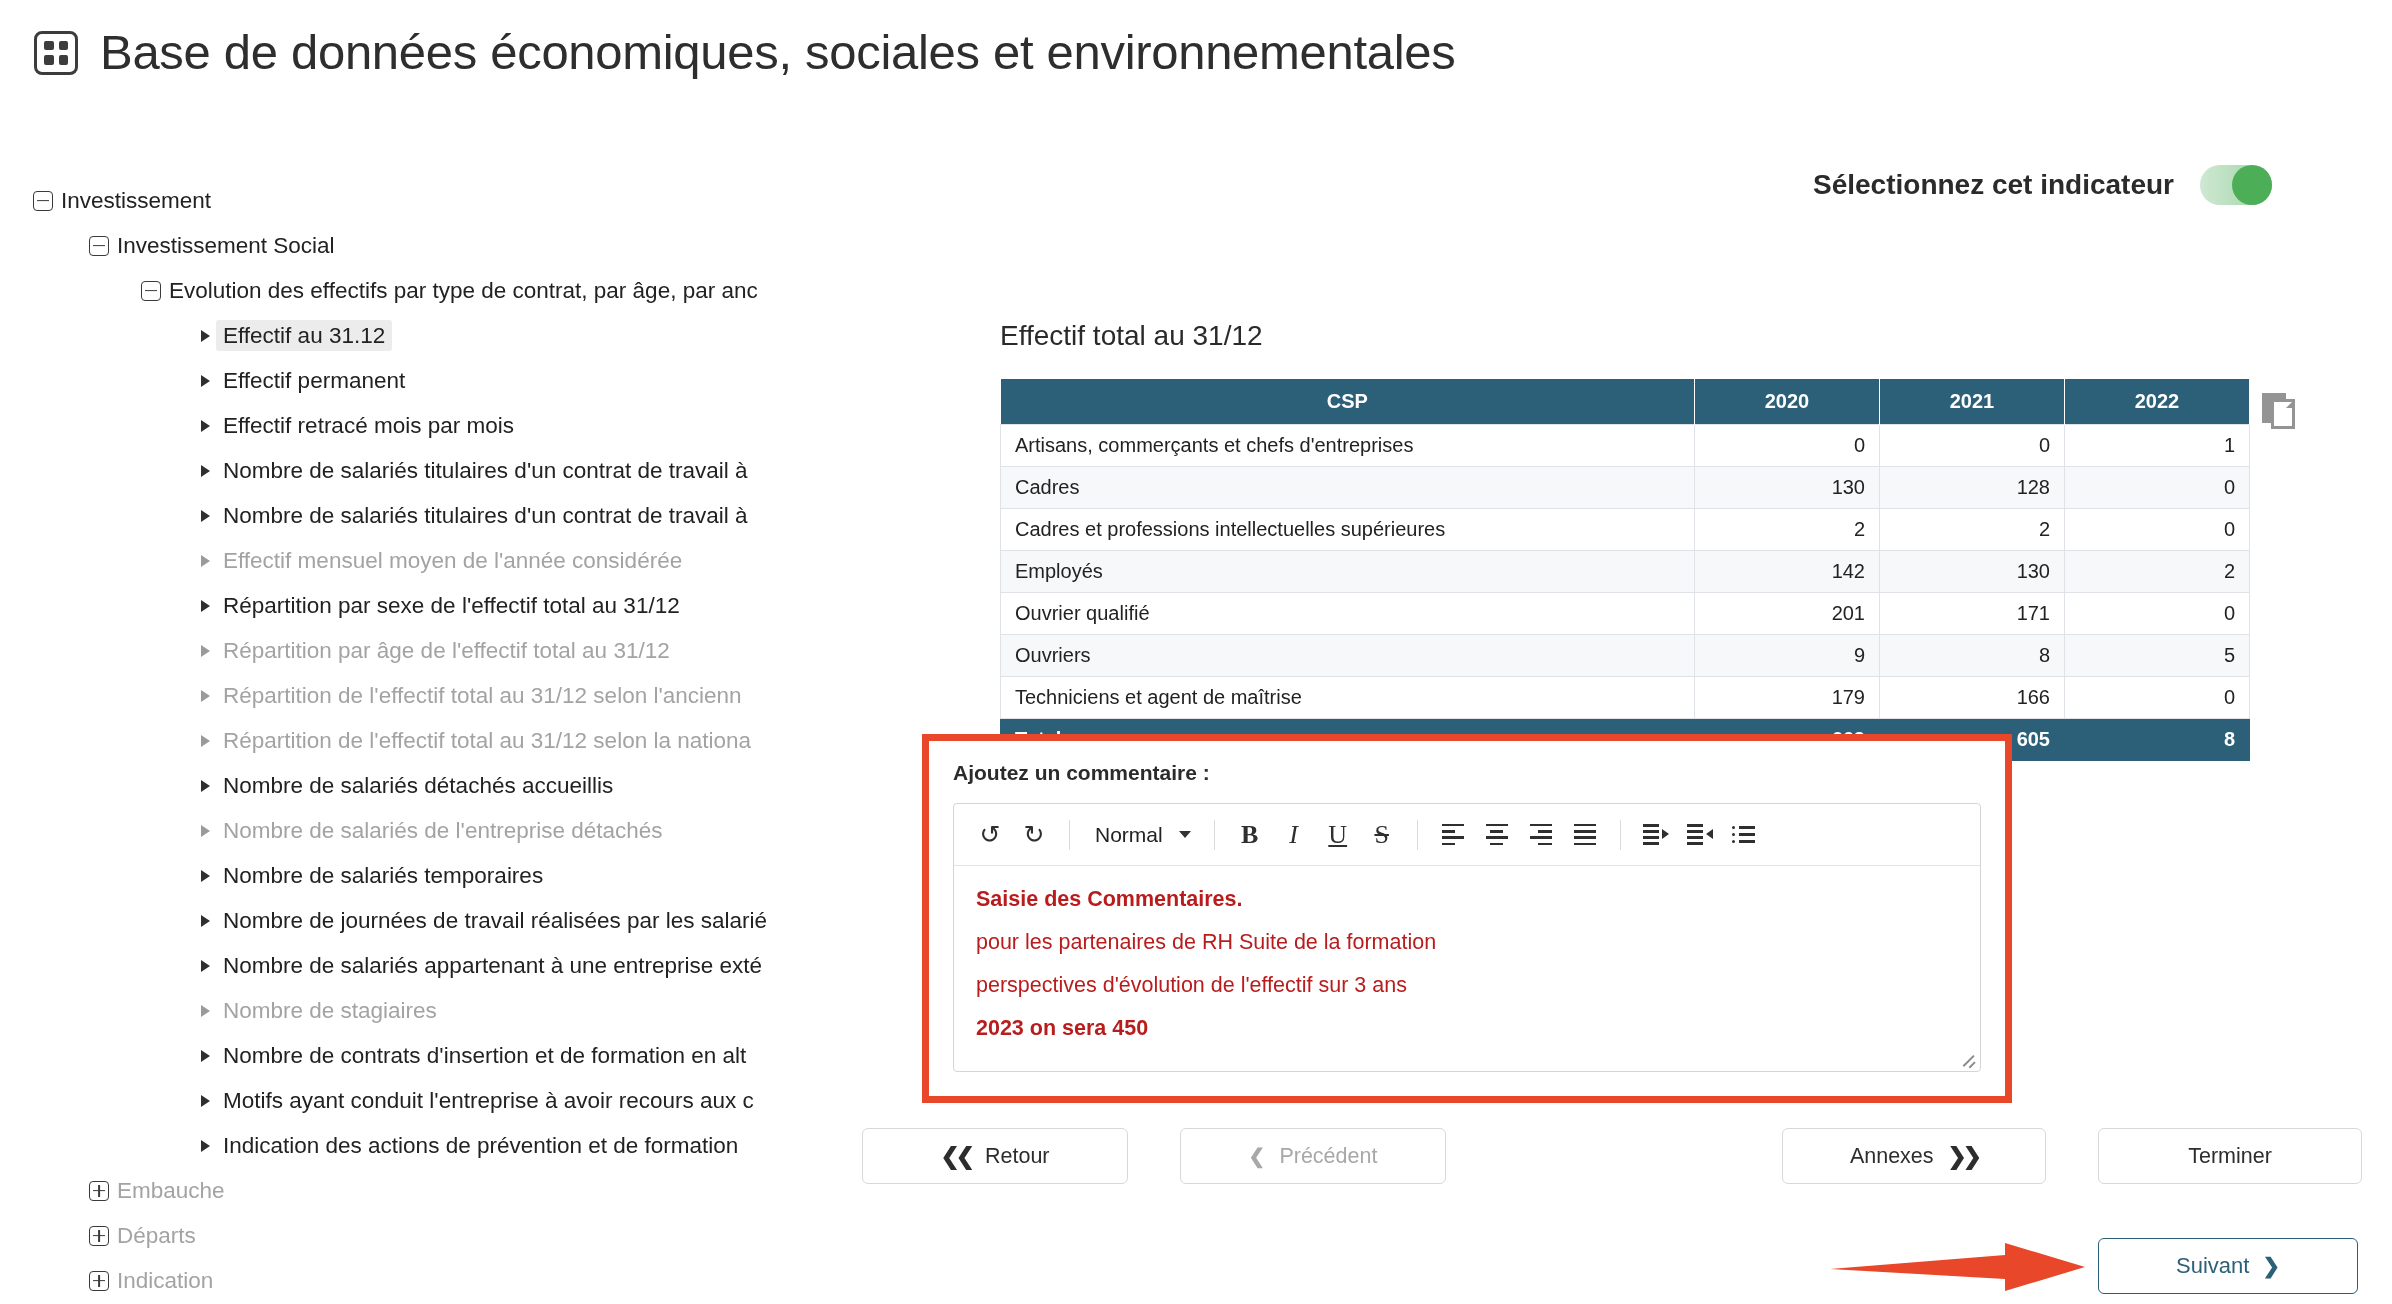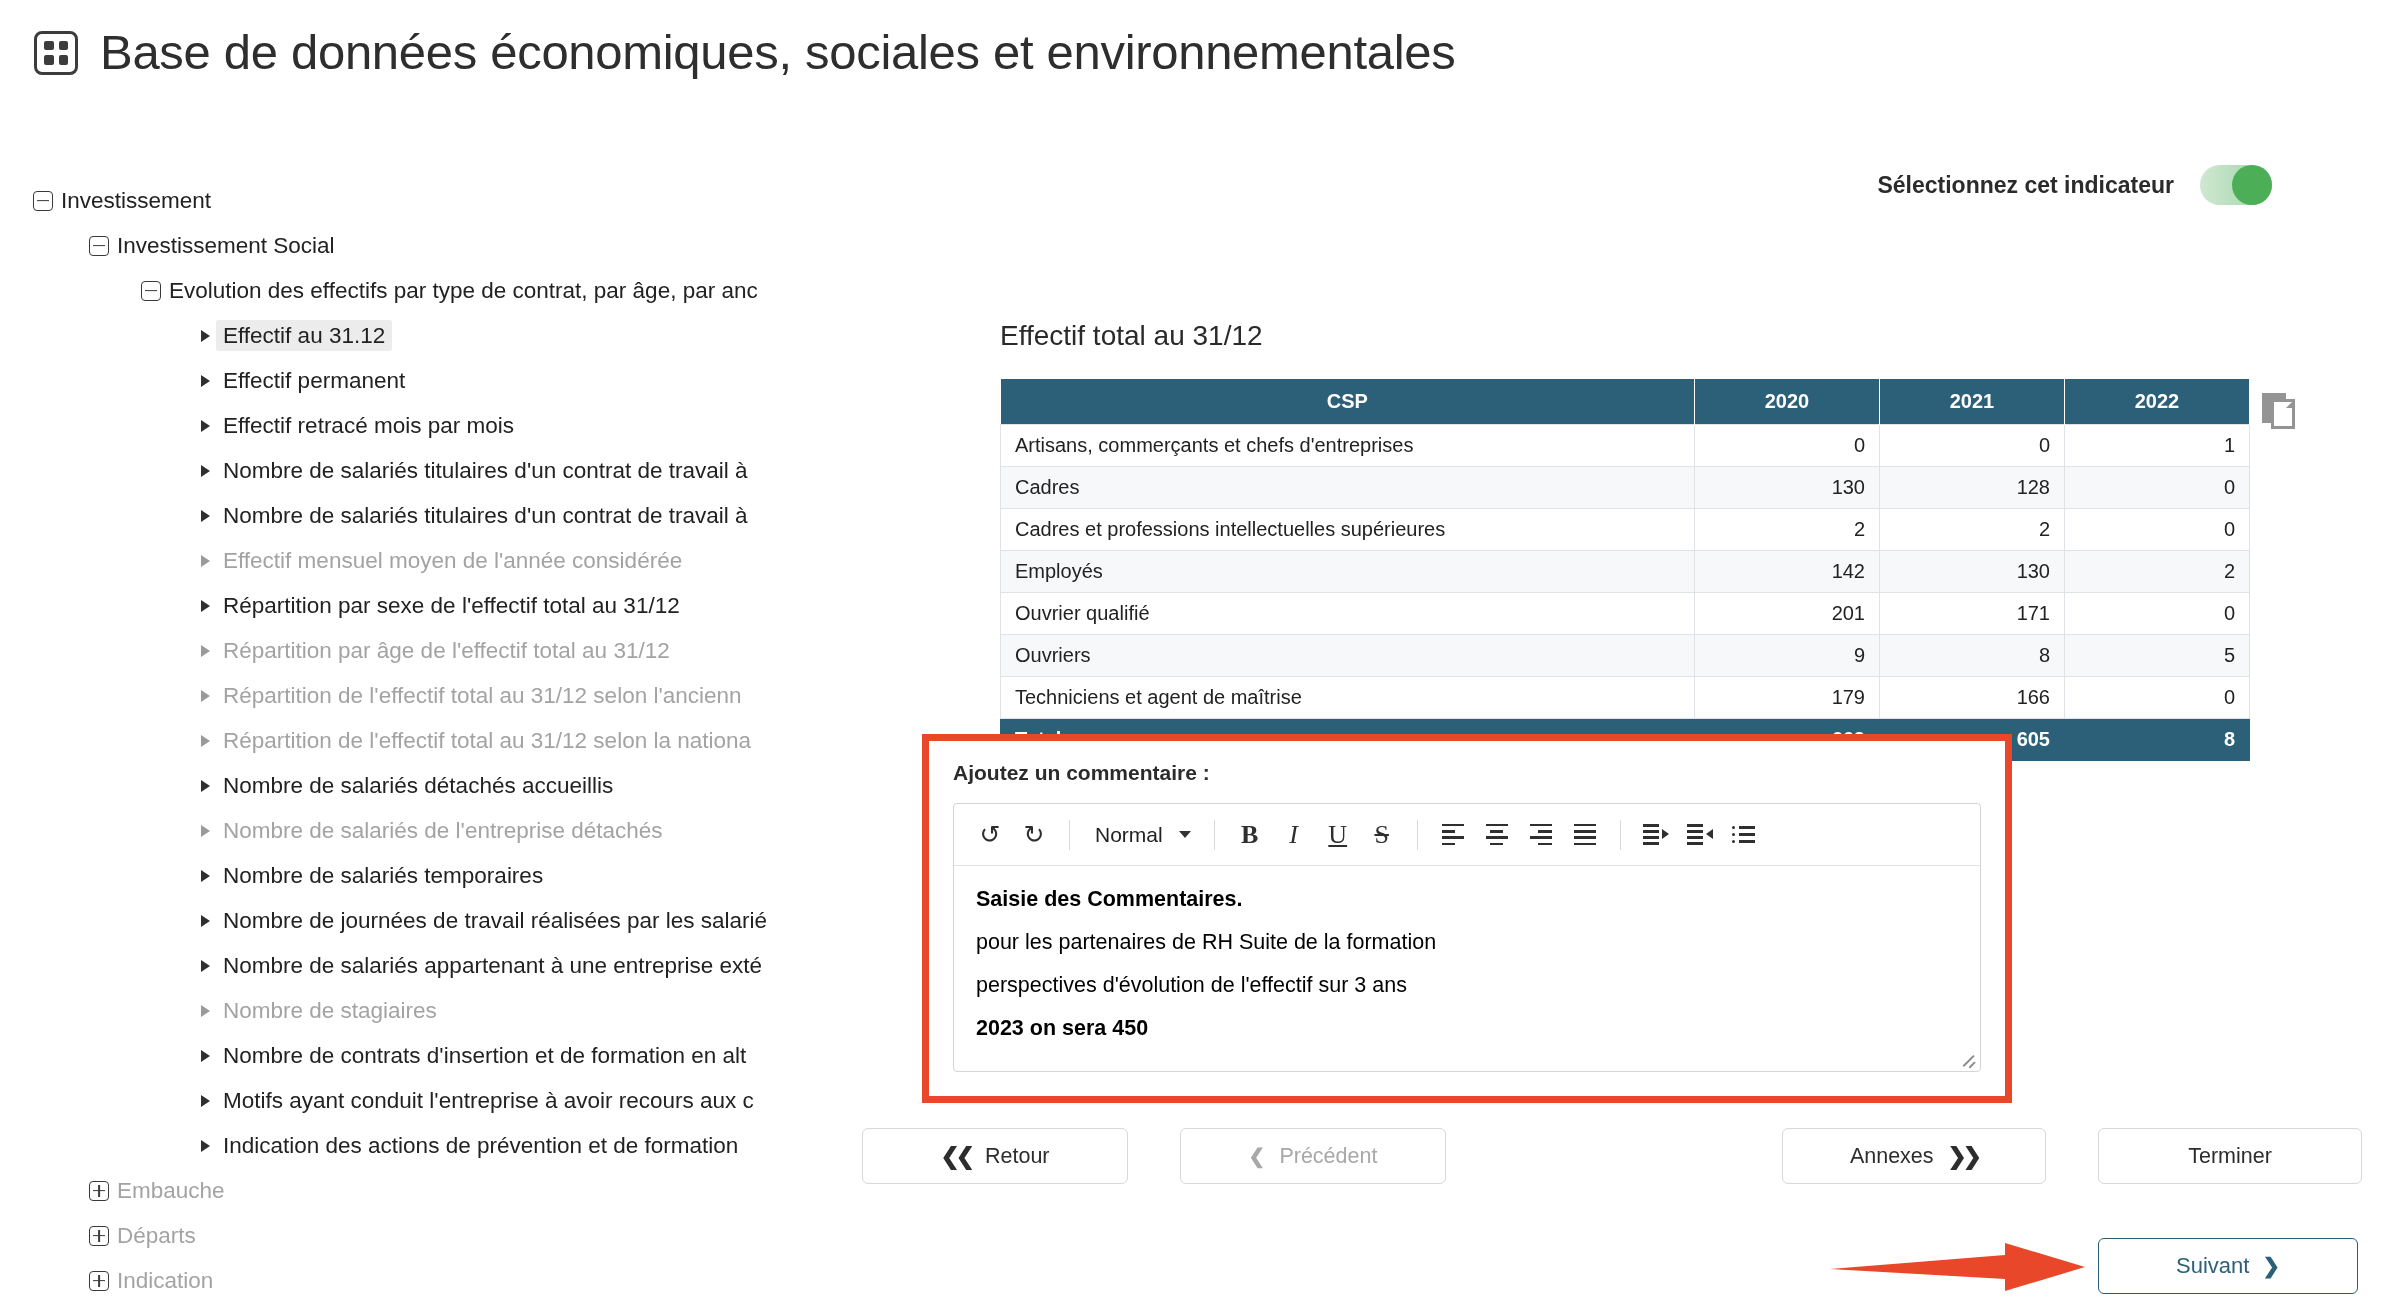--- a/index.html
+++ b/index.html
@@ -116,21 +116,21 @@
   
   .indicator-toggle-row {
     position: absolute;
     top: 165px;
     right: 120px;
     display: flex;
     align-items: center;
     gap: 26px;
   }
   .indicator-label {
-    font-size: 23px;
+    font-size: 28px;
     font-weight: bold;
     color: #2b2b2b;
     white-space: nowrap;
   }
   .switch {
     width: 72px; height: 40px;
     border-radius: 20px;
     background: linear-gradient(to right,#cfe8d2,#9ed4a6);
     position: relative;
     flex: none;
@@ -293,21 +293,21 @@
   .list-ico .ln { width:16px;height:2.8px;background:#2f2f2f; }
 
   .editor-body {
     min-height: 205px;
     padding: 18px 22px 14px 22px;
     position: relative;
   }
   .editor-body p {
     margin: 0 0 13px 0;
     font-size: 21.5px;
-    color: #000000;
+    color: #b91c1c;
     line-height: 1.4;
   }
   .editor-body p.b { font-weight: bold; }
   .resize-handle {
     position: absolute;
     right: 4px; bottom: 4px;
     width: 16px; height: 16px;
   }
   .resize-handle::before, .resize-handle::after {
     content:"";

